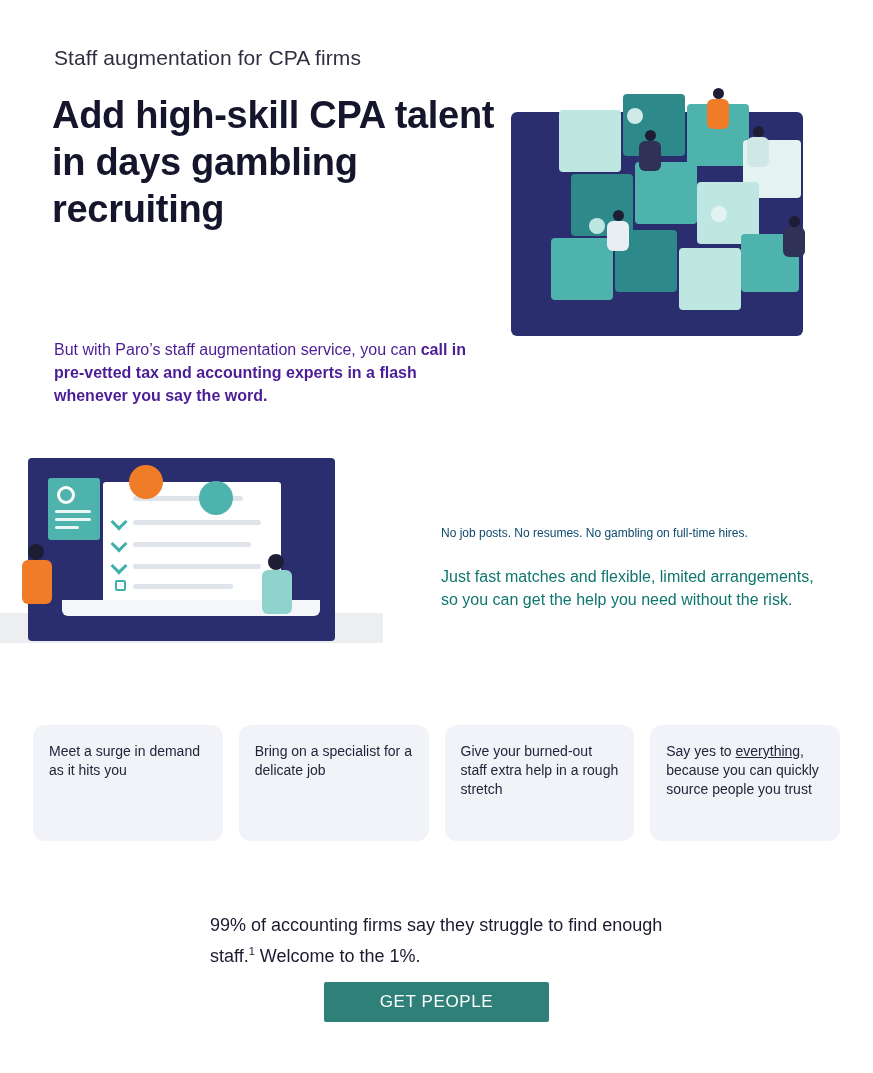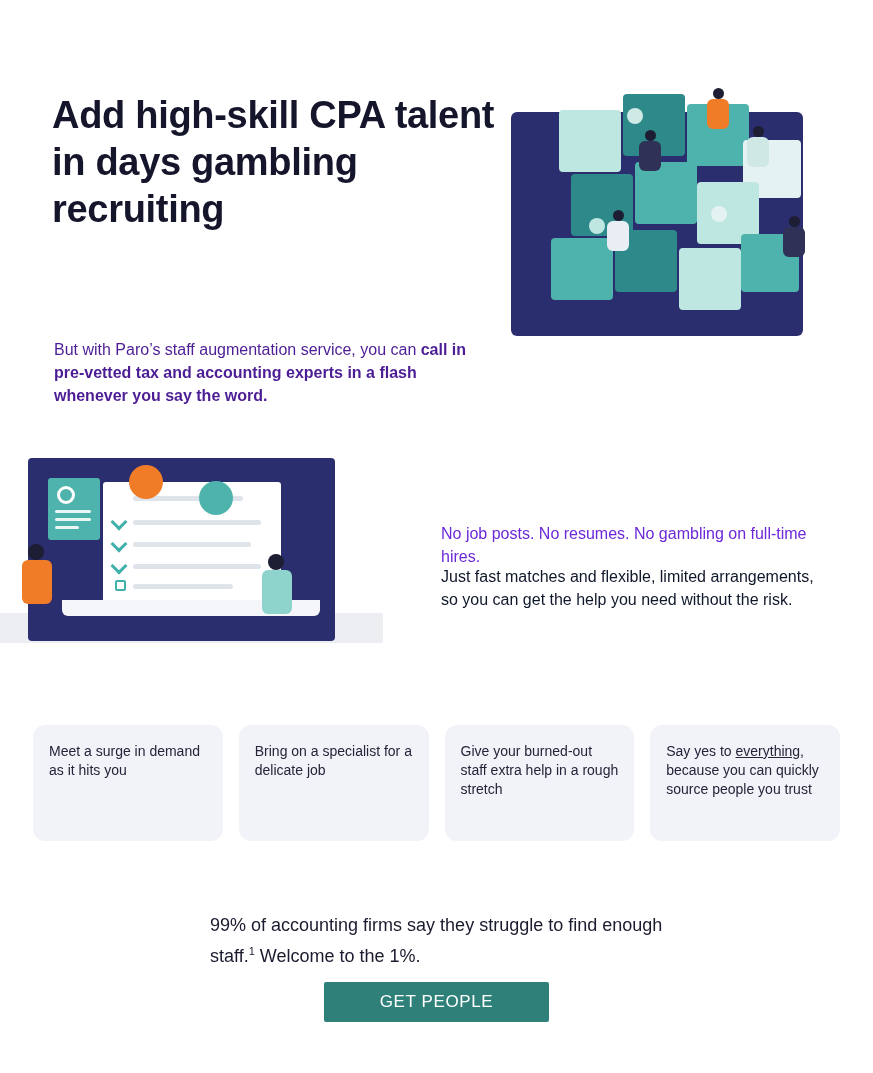--- a/index.html
+++ b/index.html
@@ -184,32 +184,32 @@
   .illus2 .circlebadge {
     position: absolute;
     border-radius: 50%;
   }
 
   
   .right-p1 {
     position: absolute;
     left: 441px; top: 486px;
     width: 380px;
-    font-size: 16px;
+    font-size: 12px;
     line-height: 23px;
-    color: #6d28d9;
+    color: #0c4a6e;
     margin-top: 36px;
   }
   .right-p2 {
     position: absolute;
     left: 441px; top: 549px;
     width: 380px;
     font-size: 16px;
     line-height: 23px;
-    color: #0f172a;
+    color: #0f766e;
   }
 
   
   .cards {
     position: absolute;
     left: 33px; top: 725px;
     width: 807px;
     display: flex;
     gap: 16px;
   }
@@ -250,20 +250,21 @@
     font-size: 17px;
     letter-spacing: .6px;
     cursor: pointer;
   }
 </style>
 </head>
 <body>
 
 <section class="hero">
 
+  <div class="eyebrow">Staff augmentation for CPA firms</div>
 
   <h1 class="headline">Add high-skill CPA talent in days gambling recruiting</h1>
 
 
   <p class="hero-p2"><span>But with Paro’s staff augmentation service, you can </span><b>call in pre-vetted tax and accounting experts in a flash whenever you say the word.</b></p>
 
   <div class="illus1">
     <div class="panel"></div>
 
     <div class="pz light" style="left:48px; top:22px; width:62px; height:62px;"></div>

